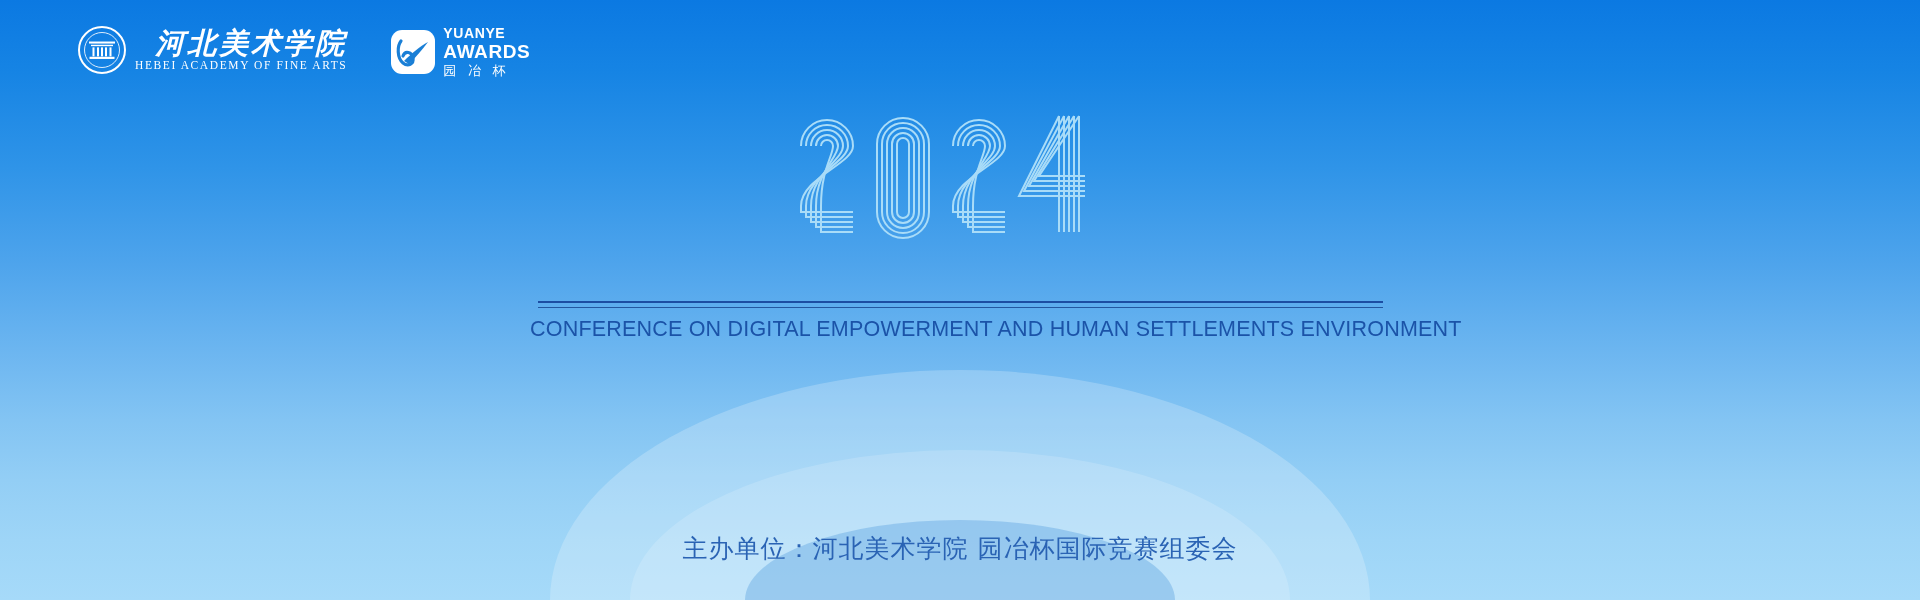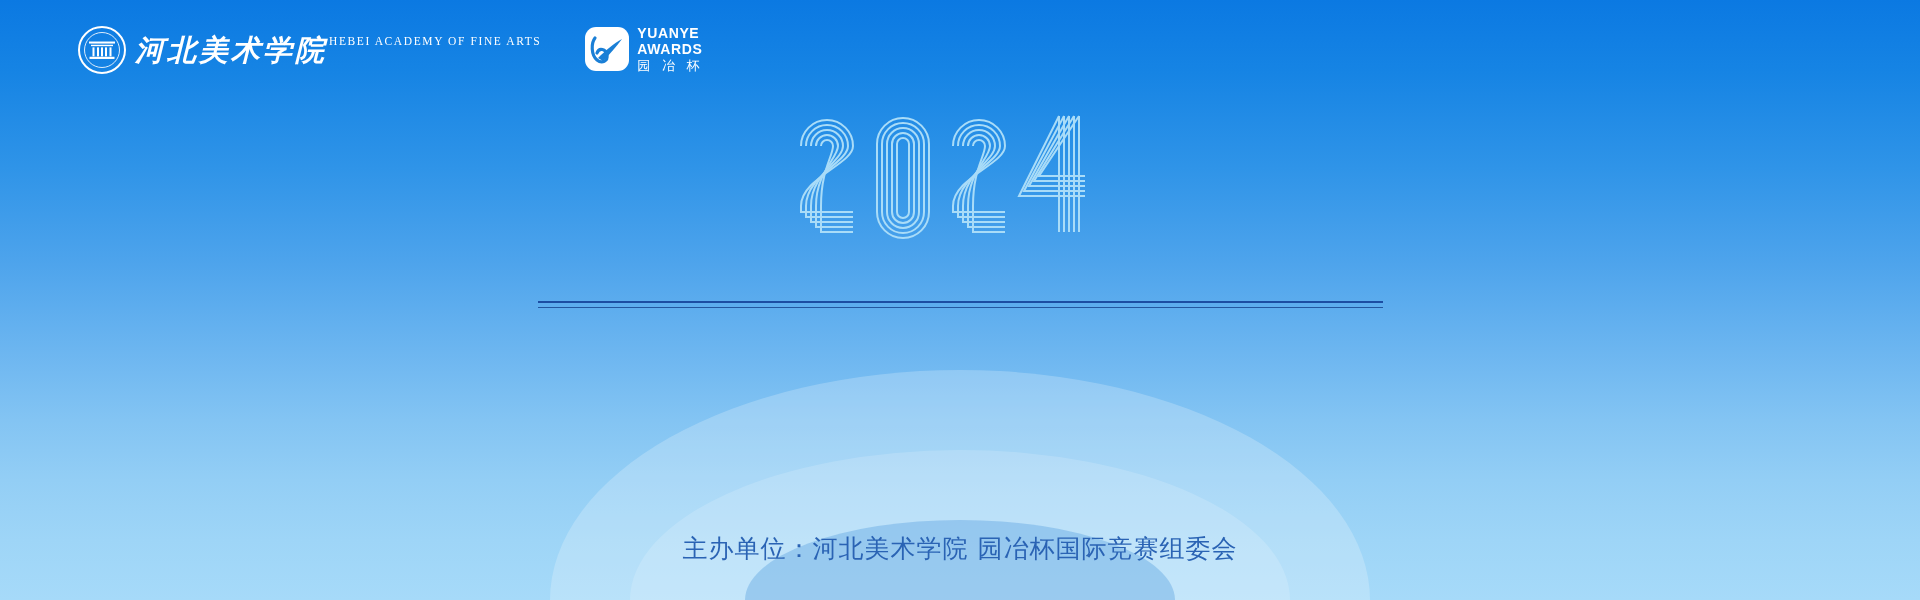--- a/index.html
+++ b/index.html
@@ -49,40 +49,40 @@
     box-sizing:border-box;
   }
   .seal::before{
     content:"";position:absolute;left:4px;top:4px;right:4px;bottom:4px;
     border:1px solid rgba(255,255,255,.85);border-radius:50%;
   }
   .seal-gate{
     position:absolute;left:50%;top:50%;transform:translate(-50%,-48%);
     width:26px;height:18px;
   }
-  .hebei-text{display:flex;flex-direction:row;gap:2px;}
+  .hebei-text{display:flex;flex-direction:column;gap:2px;align-items:flex-end;}
   .hebei-cn{
     font-family:"Liberation Serif","DejaVu Serif",serif;
     color:#ffffff;font-size:29px;line-height:1;font-weight:700;
     letter-spacing:3px;font-style:italic;white-space:nowrap;
   }
   .hebei-en{
     font-family:"Liberation Serif","DejaVu Serif",serif;
     color:#ffffff;font-size:11.5px;font-weight:400;letter-spacing:1.6px;
     white-space:nowrap;line-height:1;
   }
 
   .logo-yuanye{display:flex;align-items:center;gap:8px;}
   .yy-mark{
     width:44px;height:44px;border-radius:11px;background:#ffffff;
     position:relative;flex:0 0 auto;
   }
   .yy-text{display:flex;flex-direction:column;line-height:1;}
   .yy-l1{color:#fff;font-size:14px;font-weight:700;letter-spacing:.6px;}
-  .yy-l2{color:#fff;font-size:14px;font-weight:700;letter-spacing:.6px;margin-top:2px;}
+  .yy-l2{color:#fff;font-size:19px;font-weight:700;letter-spacing:.6px;margin-top:2px;}
   .yy-l3{color:#fff;font-size:13px;letter-spacing:4px;margin-top:3px;white-space:nowrap;}
 
   
   #year-wrap{
     position:absolute;left:0;right:0;top:112px;
     display:flex;justify-content:center;
   }
   #year-svg{display:block;}
 
   
@@ -201,17 +201,18 @@
           <use href="#glyph4"></use>
         </g>
     </svg>
   </div>
 
   <div id="title-block">
     <div id="rule-wrap">
       <div class="rule"></div>
       <div class="rule thin"></div>
     </div>
+    <div id="title-en">CONFERENCE ON DIGITAL EMPOWERMENT AND HUMAN SETTLEMENTS ENVIRONMENT</div>
   </div>
 
   <div id="organizer">主办单位：河北美术学院  园冶杯国际竞赛组委会</div>
 
 </div>
 
 </body></html>

